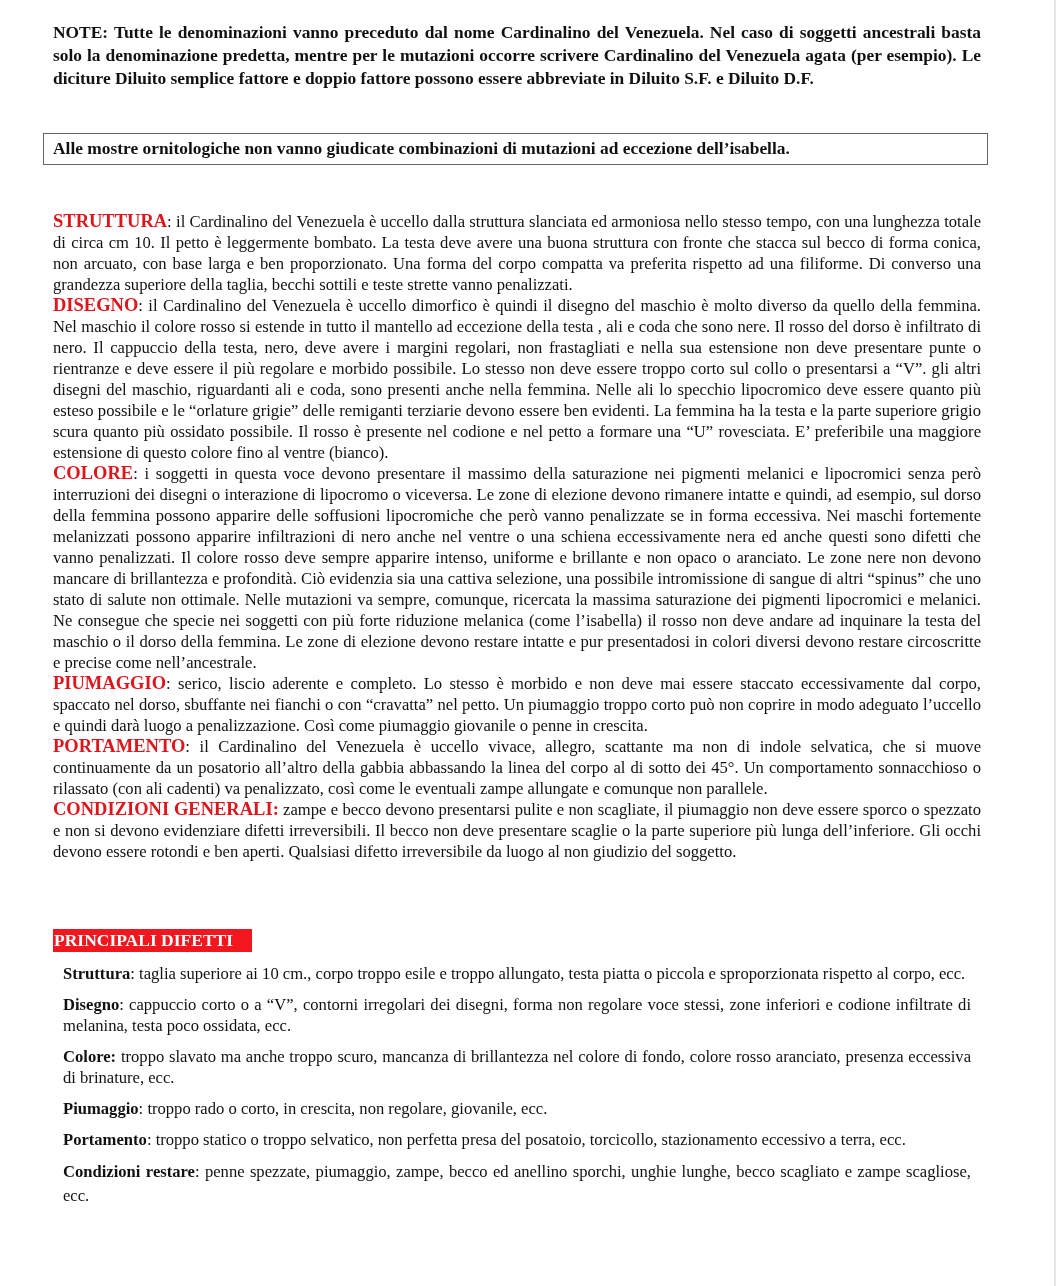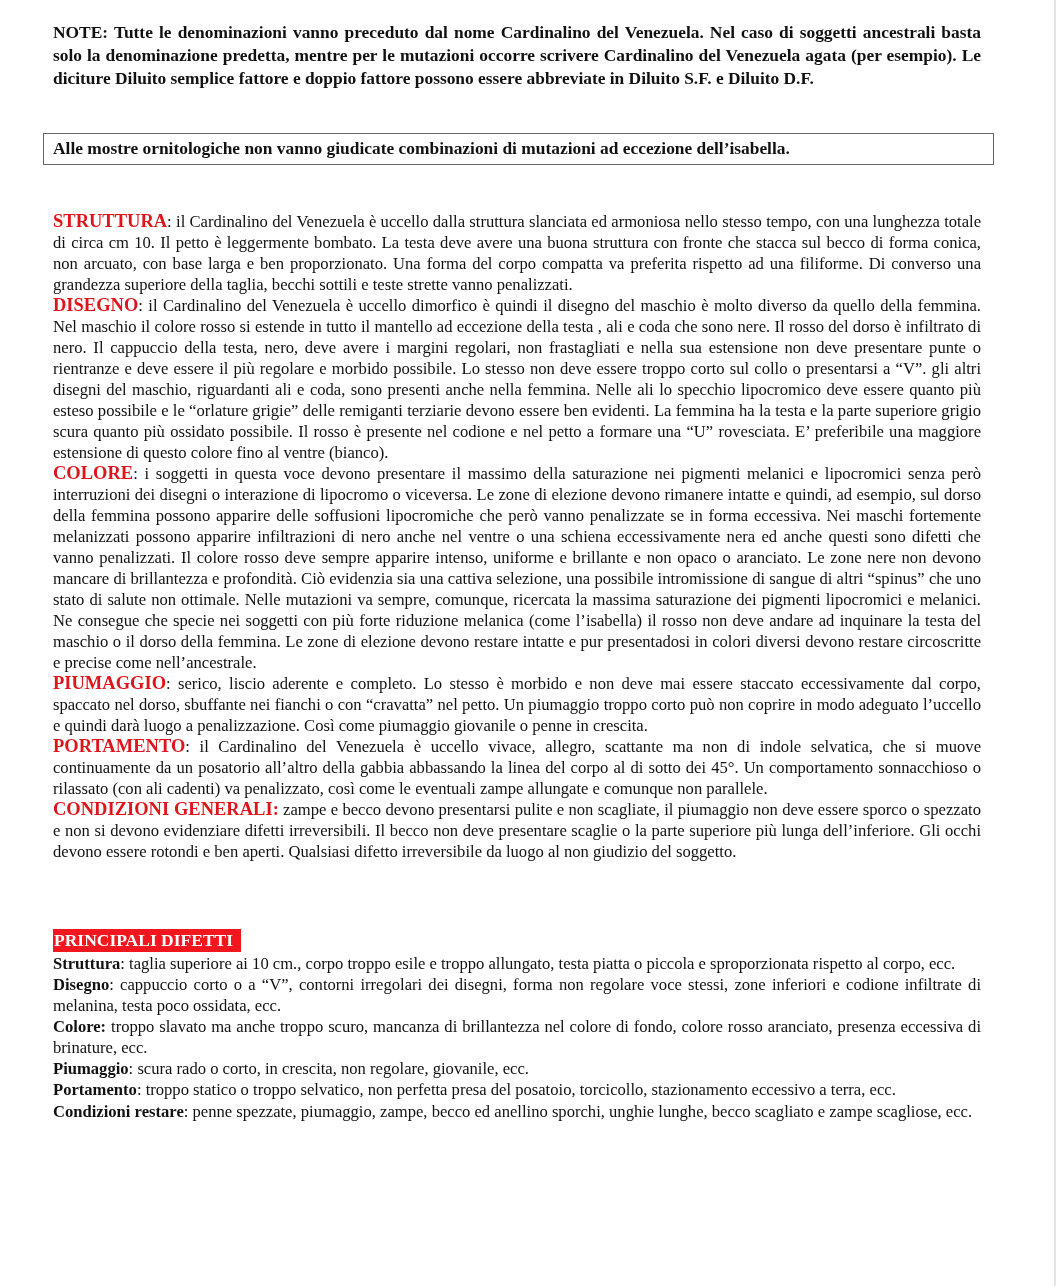--- a/index.html
+++ b/index.html
@@ -13,39 +13,39 @@
     background: #e6e6e6;
   }
   .page { position: absolute; left: 53px; top: 0; width: 928px; }
   .note {
     position: absolute; top: 4px; left: 0; width: 928px;
     font-weight: bold; font-size: 17.4px; line-height: 23px;
     text-align: justify;
   }
   .note-box {
     position: absolute; top: 133px; left: -10px; width: 928px;
-    border: 1.5px solid #666; padding: 3px 12px 4px 9px;
+    border: 1.5px solid #666; padding: 3px 6px 4px 9px;
     font-weight: bold; font-size: 17.4px; line-height: 23px;
   }
   .sections {
     position: absolute; top: 187px; left: 0; width: 928px;
     font-size: 16.6px; line-height: 21px; text-align: justify; margin-top: 24px;
   }
   .sec { margin: 0; }
   .sec-title { color: #e0151c; font-size: 18.5px; font-weight: bold; }
   .defects {
     position: absolute; top: 929px; left: 0; width: 928px;
     font-size: 16.6px; line-height: 21px; text-align: justify;
   }
   .defects-title {
     display: inline-block; background: #f2161e; color: #ffffff;
     font-weight: bold; font-size: 17.5px; line-height: 22px;
-    padding: 0 8px 1px 1px; margin-bottom: 1px;
+    padding: 0 19px 1px 1px; margin-bottom: 1px;
   }
-  .def { margin: 0; }
+  .def { margin: 10px; }
   .def-label { font-weight: bold; }
   .def.last { line-height: 24px; }
 </style>
 </head>
 <body>
 
 <div class="right-edge"></div>
 
 <div class="page">
 
@@ -60,18 +60,18 @@
     <p class="sec"><span class="sec-title">PIUMAGGIO</span><span>: </span><span>serico, liscio aderente e completo. Lo stesso è morbido e non deve mai essere staccato eccessivamente dal corpo, spaccato nel dorso, sbuffante nei fianchi o con “cravatta” nel petto. Un piumaggio troppo corto può non coprire in modo adeguato l’uccello e quindi darà luogo a penalizzazione. Così come piumaggio giovanile o penne in crescita.</span></p>
     <p class="sec"><span class="sec-title">PORTAMENTO</span><span>: </span><span>il Cardinalino del Venezuela è uccello vivace, allegro, scattante ma non di indole selvatica, che si muove continuamente da un posatorio all’altro della gabbia abbassando la linea del corpo al di sotto dei 45°. Un comportamento sonnacchioso o rilassato (con ali cadenti) va penalizzato, così come le eventuali zampe allungate e comunque non parallele.</span></p>
     <p class="sec"><span class="sec-title">CONDIZIONI GENERALI:</span><span> </span><span>zampe e becco devono presentarsi pulite e non scagliate, il piumaggio non deve essere sporco o spezzato e non si devono evidenziare difetti irreversibili. Il becco non deve presentare scaglie o la parte superiore più lunga dell’inferiore. Gli occhi devono essere rotondi e ben aperti. Qualsiasi difetto irreversibile da luogo al non giudizio del soggetto.</span></p>
   </div>
 
   <div class="defects">
     <div class="defects-title">PRINCIPALI DIFETTI</div>
     <p class="def"><span class="def-label">Struttura</span><span>: </span><span>taglia superiore ai 10 cm., corpo troppo esile e troppo allungato, testa piatta o piccola e sproporzionata rispetto al corpo, ecc.</span></p>
     <p class="def"><span class="def-label">Disegno</span><span>: </span><span>cappuccio corto o a “V”, contorni irregolari dei disegni, forma non regolare voce stessi, zone inferiori e codione infiltrate di melanina, testa poco ossidata, ecc.</span></p>
     <p class="def"><span class="def-label">Colore:</span><span> </span><span>troppo slavato ma anche troppo scuro, mancanza di brillantezza nel colore di fondo, colore rosso aranciato, presenza eccessiva di brinature, ecc.</span></p>
-    <p class="def"><span class="def-label">Piumaggio</span><span>: </span><span>scura rado o corto, in crescita, non regolare, giovanile, ecc.</span></p>
+    <p class="def"><span class="def-label">Piumaggio</span><span>: </span><span>troppo rado o corto, in crescita, non regolare, giovanile, ecc.</span></p>
     <p class="def"><span class="def-label">Portamento</span><span>: </span><span>troppo statico o troppo selvatico, non perfetta presa del posatoio, torcicollo, stazionamento eccessivo a terra, ecc.</span></p>
     <p class="def last"><span class="def-label">Condizioni restare</span><span>: </span><span>penne spezzate, piumaggio, zampe, becco ed anellino sporchi, unghie lunghe, becco scagliato e zampe scagliose, ecc.</span></p>
   </div>
 
 </div>
 
 </body></html>

